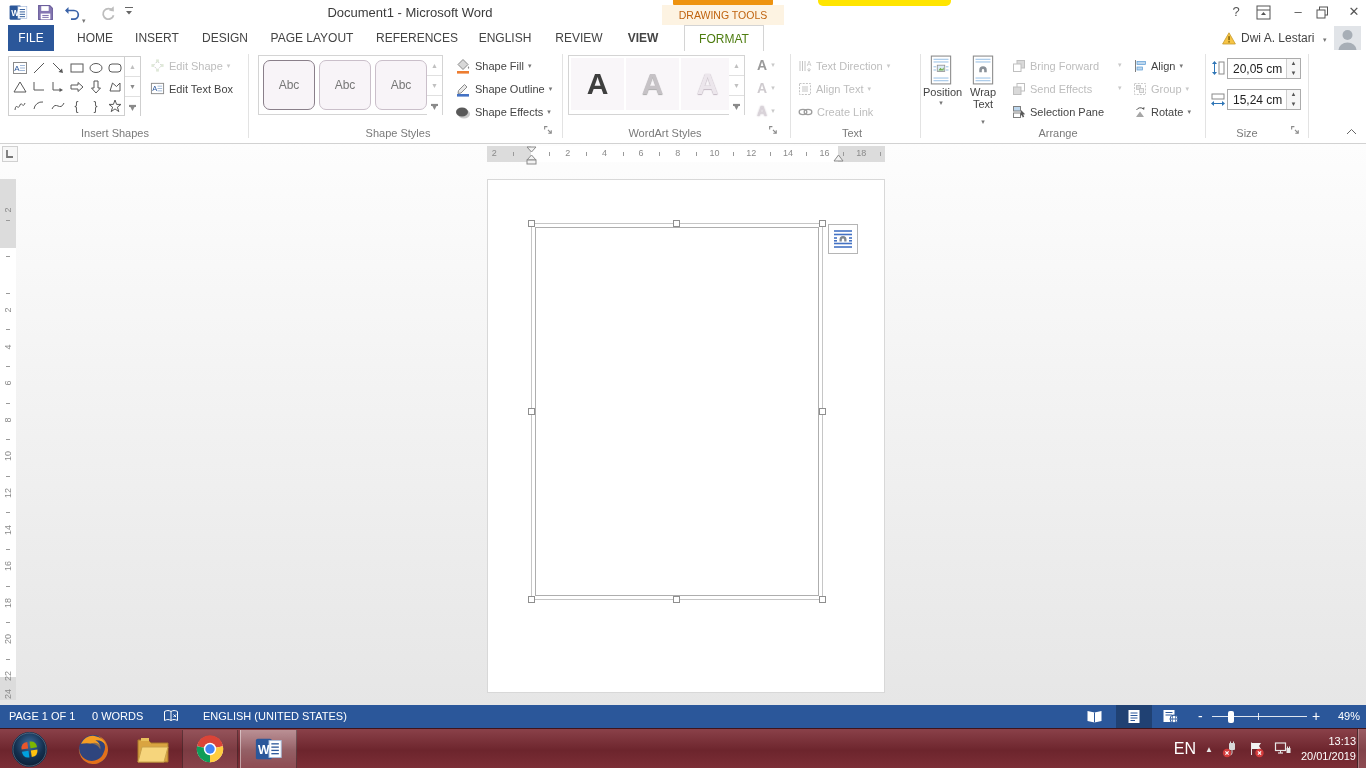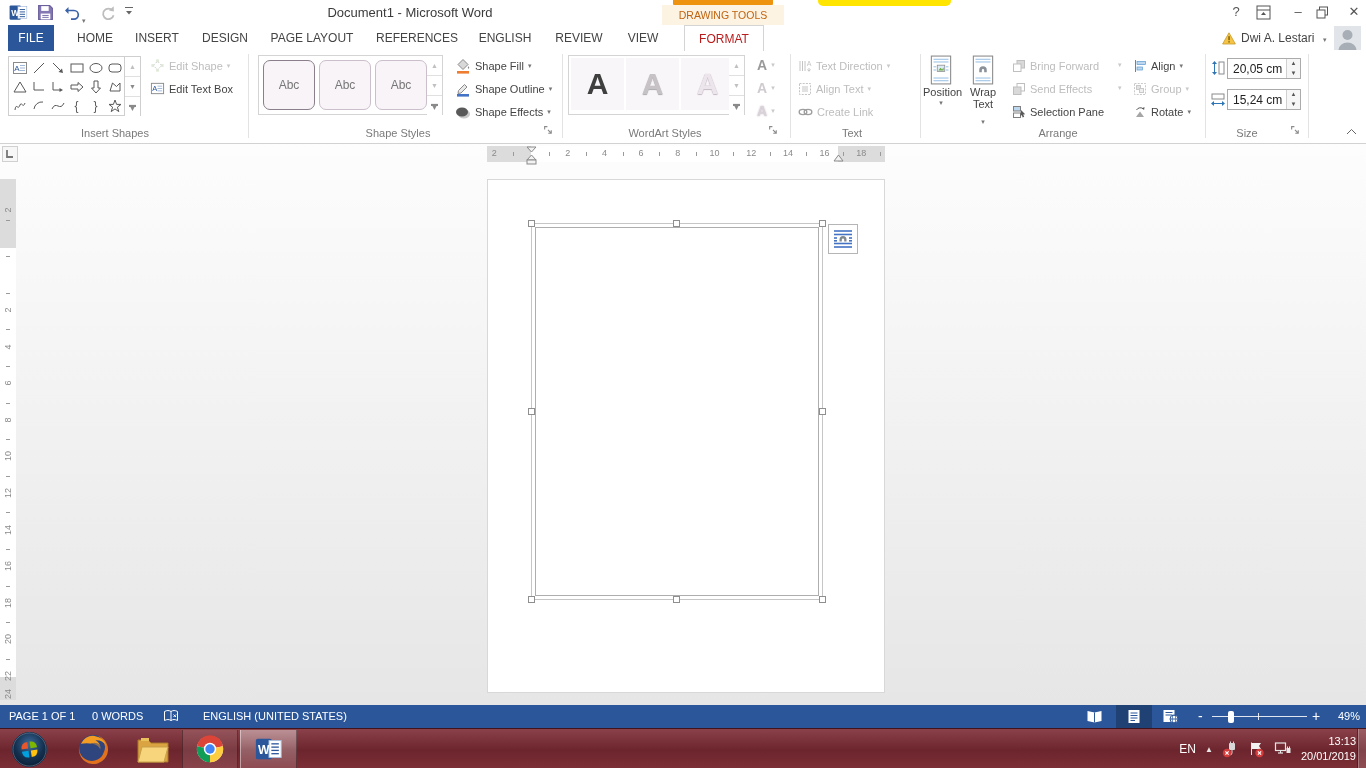--- a/index.html
+++ b/index.html
@@ -7,21 +7,21 @@
           font-family:"Liberation Sans",sans-serif;-webkit-font-smoothing:antialiased;}
   .abs{position:absolute;}
   svg{display:block;}
   
   #titlebar{position:absolute;left:0;top:0;width:1366px;height:25px;background:#fff;}
   .winbtn{position:absolute;top:4px;color:#555;font-size:13px;width:20px;text-align:center;cursor:default;}
   
   #tabrow{position:absolute;left:0;top:25px;width:1366px;height:26px;background:#fff;}
   .tab{position:absolute;top:0;height:36px;line-height:26px;text-align:center;font-size:12px;color:#444;}
   .tab.file{background:#2B579A;color:#fff;}
-  .tab.format{background:#fff;border:1px solid #d4d4d4;border-bottom:none;color:#b91c1c;box-sizing:border-box;}
+  .tab.format{background:#fff;border:1px solid #d4d4d4;border-bottom:none;color:#4d7c0f;box-sizing:border-box;}
   
   #ribbon{position:absolute;left:0;top:51px;width:1366px;height:92px;background:#fff;border-bottom:1px solid #d2d2d2;box-sizing:content-box;}
   .grouplabel{position:absolute;top:76px;font-size:11px;color:#7a7a7a;text-align:center;white-space:nowrap;}
   .sep{position:absolute;top:3px;height:84px;width:1px;background:#e3e3e3;}
   .rbtn{position:absolute;height:17px;display:flex;align-items:center;gap:4px;font-size:11px;color:#444;white-space:nowrap;}
   .dis{color:#bdbdbd;}
   .dd{font-size:7px;color:#777;line-height:1;}
   .dd.dis{color:#c9c9c9;}
   .cell{width:19px;height:19px;display:flex;align-items:center;justify-content:center;}
   .galbtn{width:15px;height:19px;display:flex;align-items:center;justify-content:center;font-size:7px;color:#8a8a8a;border-bottom:1px solid #e0e0e0;background:#fff;}
@@ -131,21 +131,21 @@
 
   <div id="tabrow">
     <div class="tab file" style="left:8px;width:46px;">FILE</div>
     <div class="tab" style="left:68px;width:54px;">HOME</div>
     <div class="tab" style="left:128px;width:58px;">INSERT</div>
     <div class="tab" style="left:196px;width:58px;">DESIGN</div>
     <div class="tab" style="left:262px;width:100px;">PAGE LAYOUT</div>
     <div class="tab" style="left:372px;width:90px;">REFERENCES</div>
     <div class="tab" style="left:470px;width:70px;">ENGLISH</div>
     <div class="tab" style="left:548px;width:62px;">REVIEW</div>
-    <div class="tab" style="left:620px;width:46px;">VIEW</div>
+    <div class="tab" style="left:620px;width:46px;font-weight:bold;">VIEW</div>
     <div class="tab format" style="left:684px;width:80px;">FORMAT</div>
 
     <div class="abs" style="left:1222px;top:7px;">
       <svg width="14" height="13" viewBox="0 0 14 13">
           <path d="M7 .8 L13.4 12 H.6 Z" fill="#f6c445" stroke="#c79a2c" stroke-width=".8"></path>
           <rect x="6.4" y="4.2" width="1.3" height="4" fill="#6d5200"></rect>
           <rect x="6.4" y="9.2" width="1.3" height="1.3" fill="#6d5200"></rect>
         </svg>
     </div>
     <div class="abs" style="left:1241px;top:0;height:26px;line-height:26px;font-size:12px;color:#444;">Dwi A. Lestari</div>
@@ -732,21 +732,21 @@
             <line x1="18.5" y1="10.5" x2="26.5" y2="10.5"></line>
             <line x1="18.5" y1="14" x2="26.5" y2="14"></line>
             <line x1="18.5" y1="17.5" x2="26.5" y2="17.5"></line>
             <line x1="18.5" y1="21" x2="26.5" y2="21"></line>
           </g>
           <text x="10.5" y="21.5" font-size="13" font-weight="bold" fill="#fff" text-anchor="middle" font-family="Liberation Sans,sans-serif">W</text>
         </svg>
     </div>
 
     <div id="tray">
-      <span style="font-size:12px;">EN</span>
+      <span style="font-size:16px;">EN</span>
       <span style="font-size:8px;color:#e8e8e8;">▲</span>
       <span>
         <svg width="17" height="17" viewBox="0 0 17 17">
             <rect x="7" y="2" width="6" height="7" rx="1" fill="#d8d8d8"></rect>
             <line x1="8.5" y1="0.5" x2="8.5" y2="2" stroke="#d8d8d8"></line>
             <line x1="11.5" y1="0.5" x2="11.5" y2="2" stroke="#d8d8d8"></line>
             <path d="M10 9 v3 q0 2 -2.5 2" fill="none" stroke="#d8d8d8"></path>
             <circle cx="5" cy="12" r="4.2" fill="#d43b3b"></circle>
             <path d="M3.4 10.4 l3.2 3.2 m0 -3.2 l-3.2 3.2" stroke="#fff" stroke-width="1.2"></path>
           </svg>

